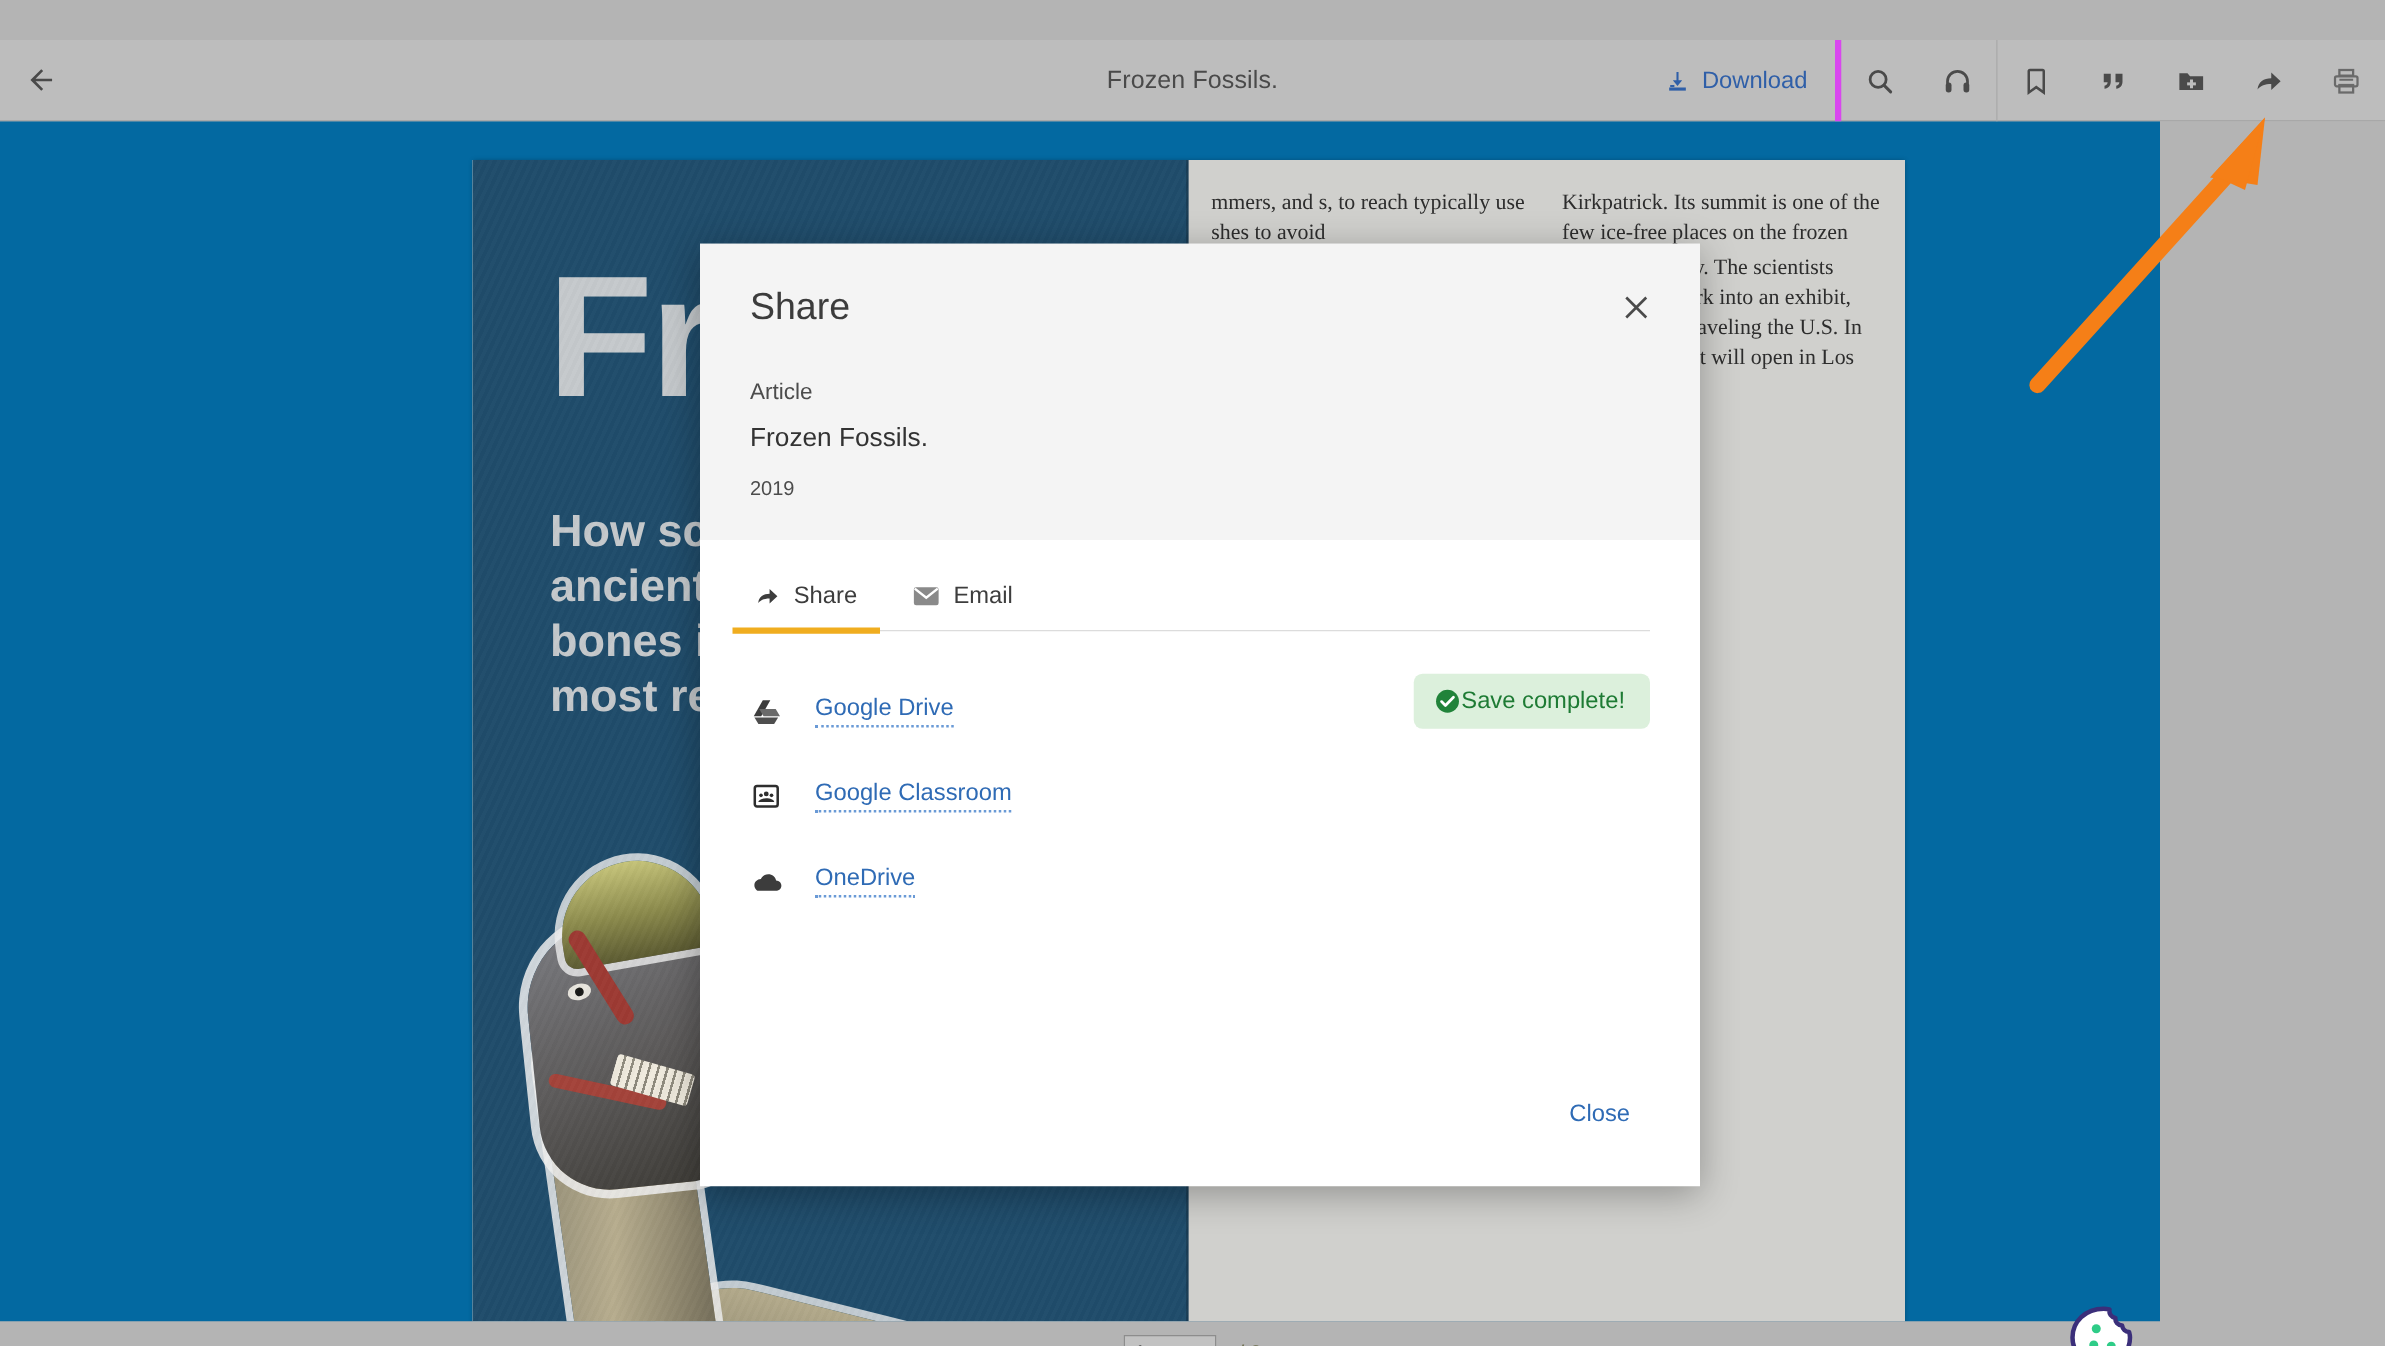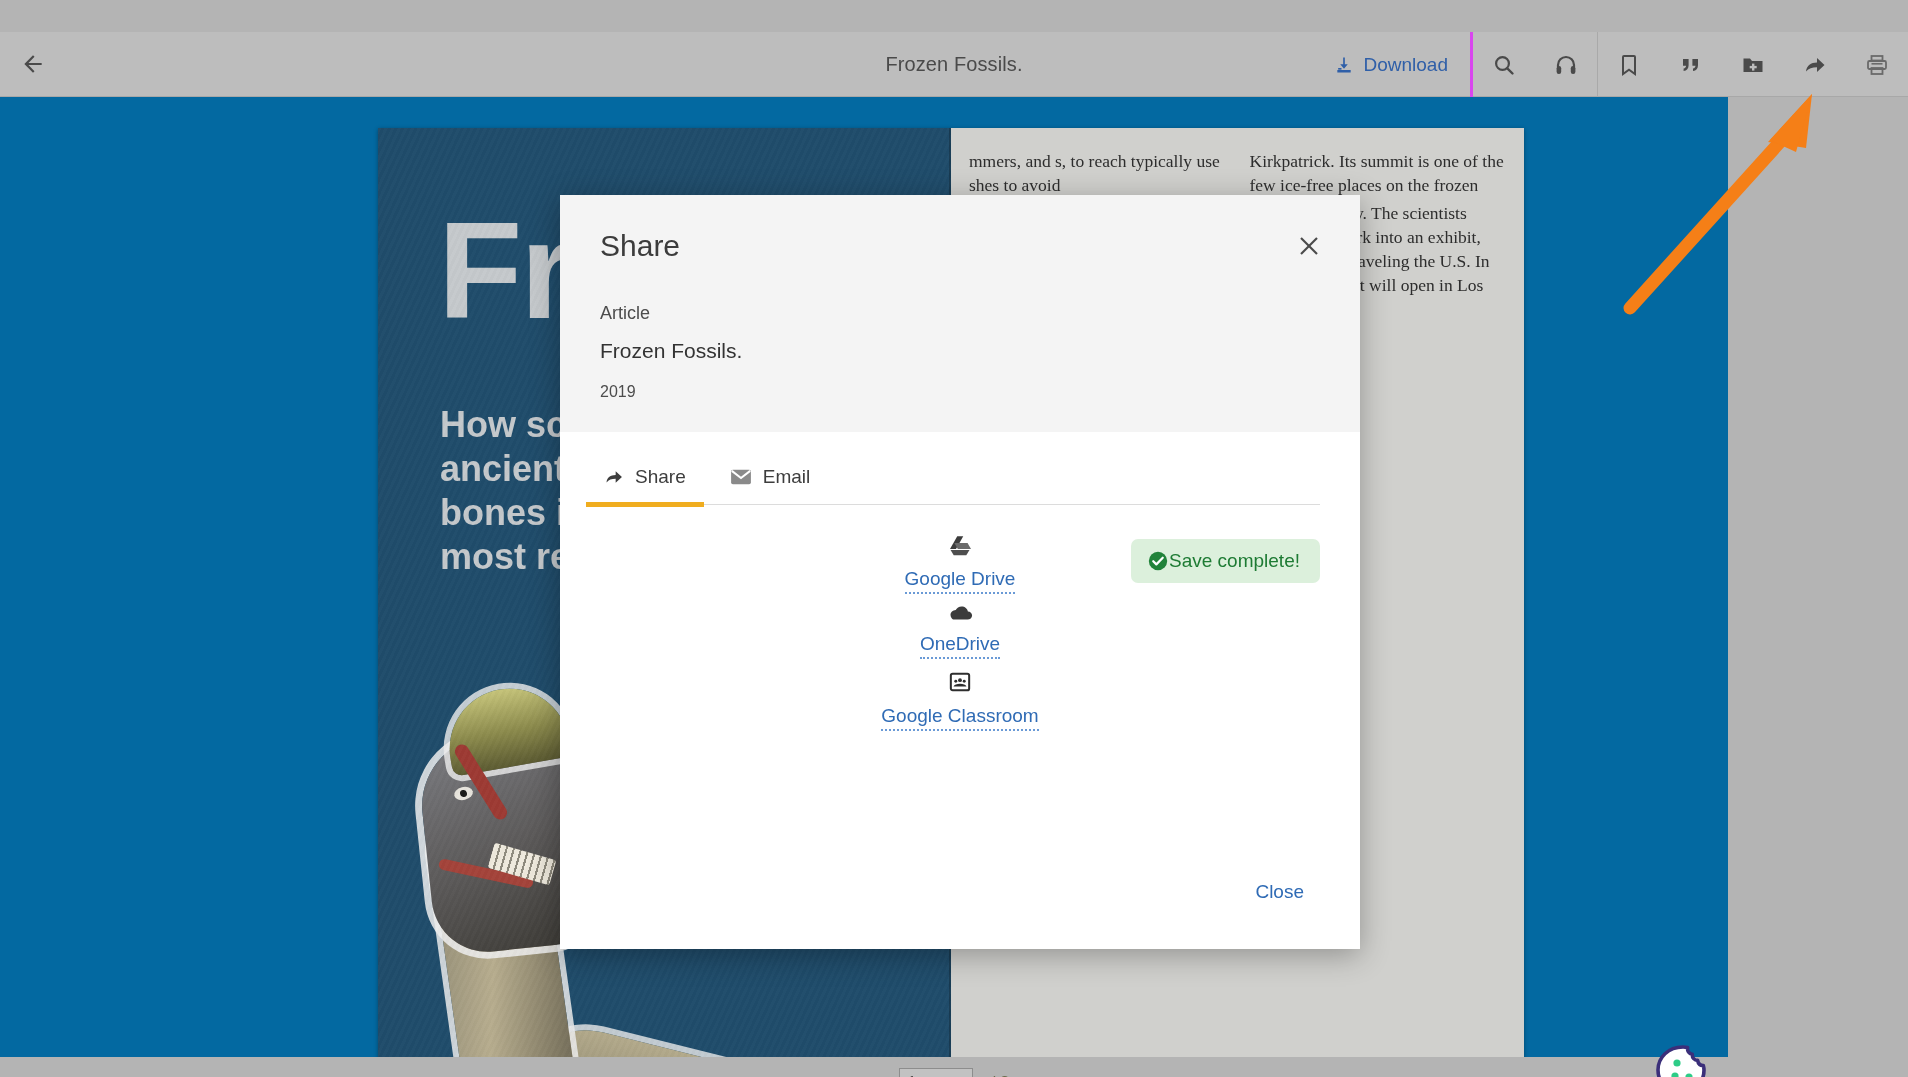--- a/index.html
+++ b/index.html
@@ -40,21 +40,21 @@
     letter-spacing: .1px;
   }
   .tb-right {
     position: absolute; right: 0; top: 0; height: 65px;
     display: flex; align-items: stretch;
   }
   .tb-download {
     display: flex; align-items: center; gap: 10px;
     padding: 0 22px 0 18px;
     color: #2f5fa8; font-size: 19px; cursor: pointer;
-    border-right: 3px solid #d946ef;
+    border-right: 5px solid #d946ef;
     text-align: center;
   }
   .tb-group {
     display: flex; align-items: center;
     border-right: 1px solid #a9a9a9;
   }
   .tb-group.last { border-right: none; }
   .tb-btn {
     width: 62px; height: 65px;
     display: flex; align-items: center; justify-content: center;
@@ -235,23 +235,22 @@
     font-size: 19px; color: #3d3d3d; cursor: pointer;
     position: relative;
   }
   .tab.active::after {
     content:""; position: absolute;
     left: -14px; right: -14px; bottom: -3px; height: 5px;
     background: #f0ad1f;
   }
   .share-list { padding-top: 30px; }
   .share-row {
-    display: flex; align-items: center; gap: 12px;
+    display: flex; align-items: center; gap: 26px;
     height: 68px;
-    flex-direction: column;
   }
   .share-icon { width: 26px; display:flex; justify-content:center; }
   .share-link {
     font-size: 19px; color: #2f6bb5;
     text-decoration: none;
     border-bottom: 2px dotted #6a9ad6;
     padding-bottom: 2px;
     cursor: pointer;
   }
   .save-badge {
@@ -478,40 +477,40 @@
               <path d="M8.6 1.2L1 14.6h6.3L14.9 1.2z" fill="#3c3c3c"></path>
               <path d="M9.2 14.6H23l-3.6-6.1H5.6z" fill="#6a6a6a"></path>
               <path d="M1.6 15.8l3.3 5.4h13.2l3.3-5.4z" fill="#4e4e4e"></path>
             </svg>
           </span>
           <a class="share-link">Google Drive</a>
         </div>
 
         <div class="share-row">
           <span class="share-icon">
-            <svg width="26" height="18" viewBox="0 0 26 18">
-              <path d="M6.4 16.6h14.1c2.6 0 4.6-1.8 4.6-4.1 0-2.2-1.8-4-4.2-4.1-.5-2.9-3.1-5-6.3-5-2.6 0-4.9 1.5-5.9 3.7-2.9.1-5.2 2.3-5.2 5 0 2.6 2.2 4.5 2.9 4.5z" fill="#3c3c3c"></path>
-            </svg>
-          </span>
-          <a class="share-link">OneDrive</a>
-        </div>
-
-        <div class="share-row">
-          <span class="share-icon">
             <svg width="22" height="22" viewBox="0 0 24 24">
               <rect x="2" y="3" width="20" height="18" rx="2" fill="none" stroke="#2e2e2e" stroke-width="2.2"></rect>
               <circle cx="12" cy="10" r="2.1" fill="#2e2e2e"></circle>
               <circle cx="7.4" cy="11.2" r="1.6" fill="#2e2e2e"></circle>
               <circle cx="16.6" cy="11.2" r="1.6" fill="#2e2e2e"></circle>
               <path d="M5 17c.6-2.2 3.5-3.2 7-3.2s6.4 1 7 3.2z" fill="#2e2e2e"></path>
             </svg>
           </span>
           <a class="share-link">Google Classroom</a>
         </div>
 
+        <div class="share-row">
+          <span class="share-icon">
+            <svg width="26" height="18" viewBox="0 0 26 18">
+              <path d="M6.4 16.6h14.1c2.6 0 4.6-1.8 4.6-4.1 0-2.2-1.8-4-4.2-4.1-.5-2.9-3.1-5-6.3-5-2.6 0-4.9 1.5-5.9 3.7-2.9.1-5.2 2.3-5.2 5 0 2.6 2.2 4.5 2.9 4.5z" fill="#3c3c3c"></path>
+            </svg>
+          </span>
+          <a class="share-link">OneDrive</a>
+        </div>
+
 
       </div>
     </div>
 
     <div class="modal-foot">
       <button class="btn-close">Close</button>
     </div>
   </div>
 
   <svg class="arrow-svg" viewBox="0 0 260 270">

